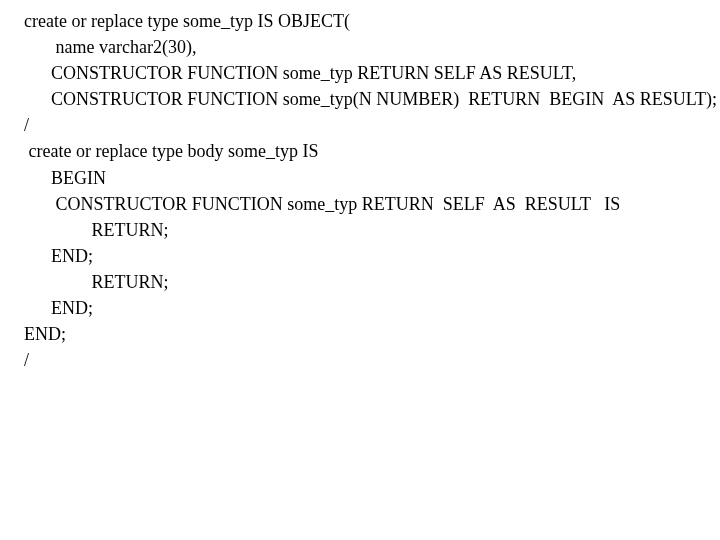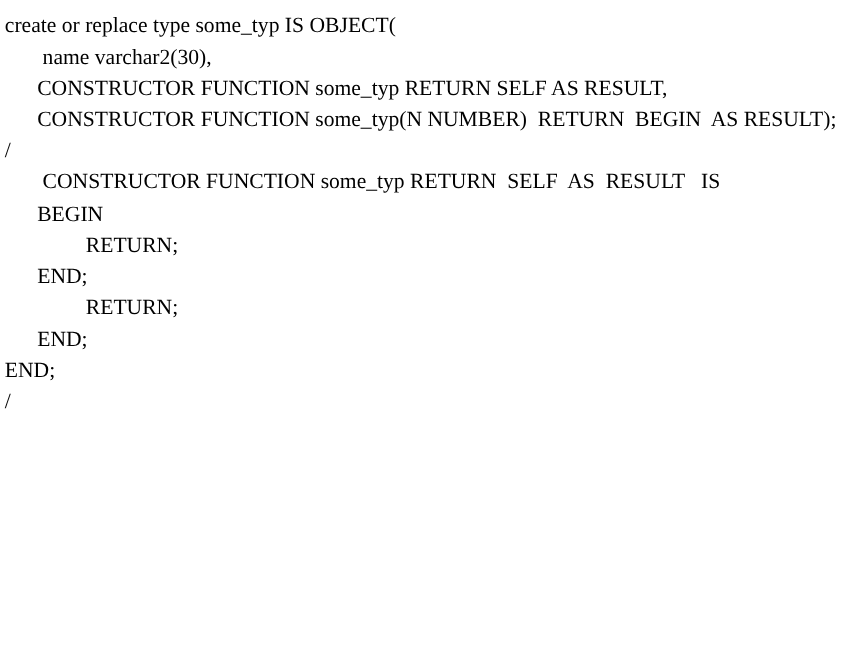--- a/index.html
+++ b/index.html
@@ -7,36 +7,37 @@
     padding: 0;
     width: 720px;
     height: 540px;
     background: #ffffff;
     font-family: "Times New Roman", Times, serif;
     font-size: 18px;
     color: #000000;
     line-height: 1.45;
   }
   .page {
-    padding: 8px 12px 12px 4px;
+    padding: 8px 12px 12px 24px;
   }
   .line {
     white-space: pre;
   }
 </style>
 </head>
 <body>
 
 <div class="page">
   <div class="line">create or replace type some_typ IS OBJECT(</div>
   <div class="line">       name varchar2(30),</div>
   <div class="line">      CONSTRUCTOR FUNCTION some_typ RETURN SELF AS RESULT,</div>
   <div class="line">      CONSTRUCTOR FUNCTION some_typ(N NUMBER)  RETURN  BEGIN  AS RESULT);</div>
   <div class="line">/</div>
+  <div class="line"> create or replace type body some_typ IS</div>
+  <div class="line">      BEGIN</div>
   <div class="line">       CONSTRUCTOR FUNCTION some_typ RETURN  SELF  AS  RESULT   IS</div>
-  <div class="line">      BEGIN</div>
   <div class="line">               RETURN;</div>
   <div class="line">      END;</div>
   <div class="line">               RETURN;</div>
   <div class="line">      END;</div>
   <div class="line">END;</div>
   <div class="line">/</div>
 </div>
 
 </body></html>

